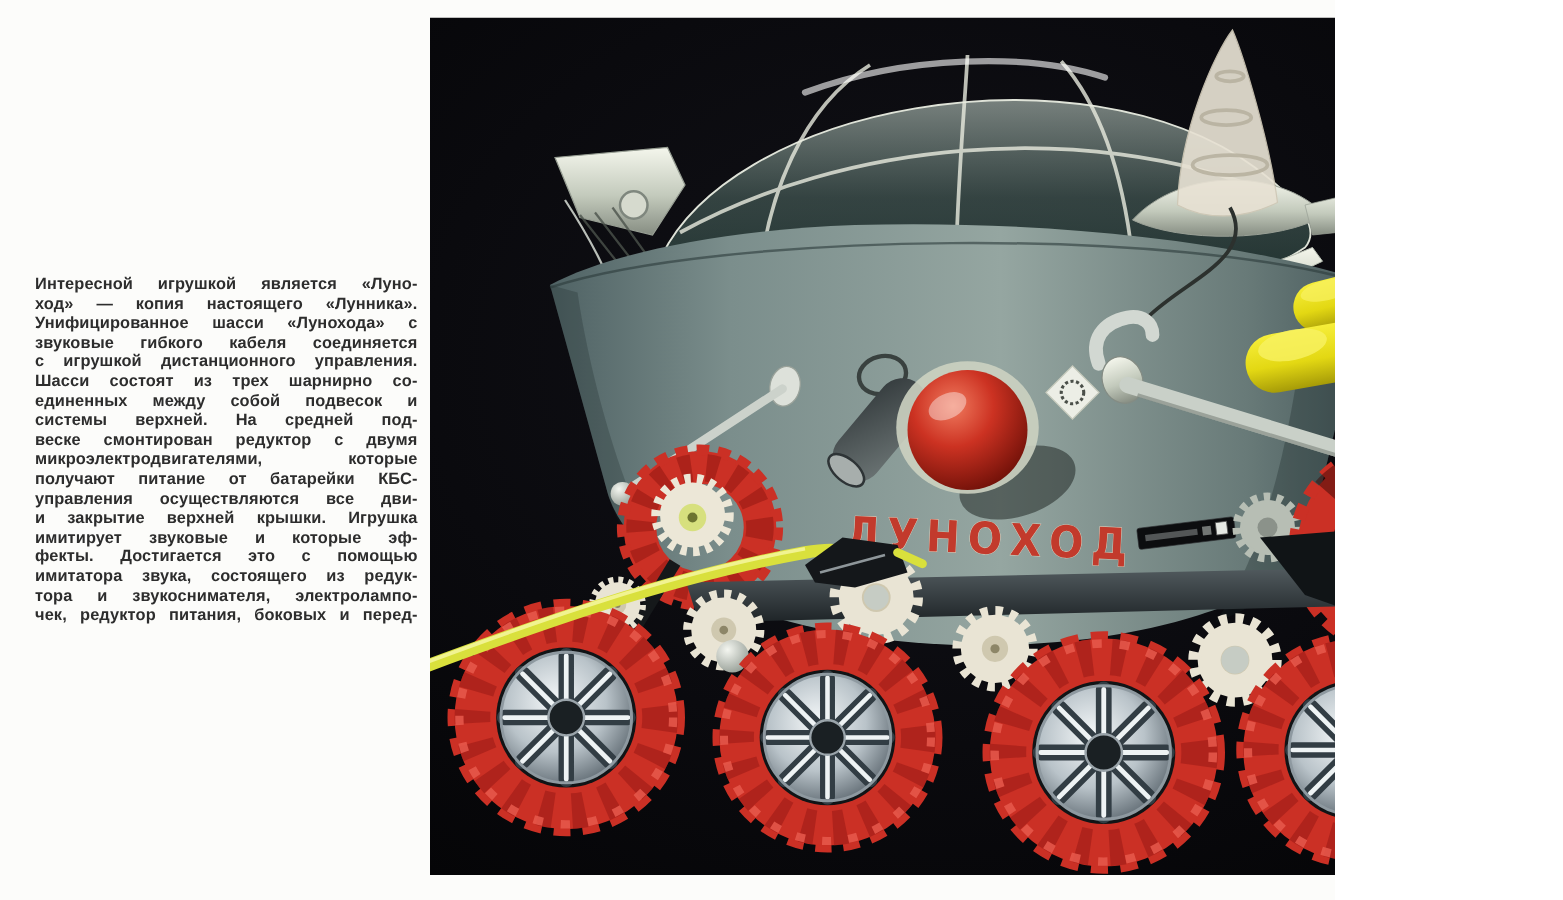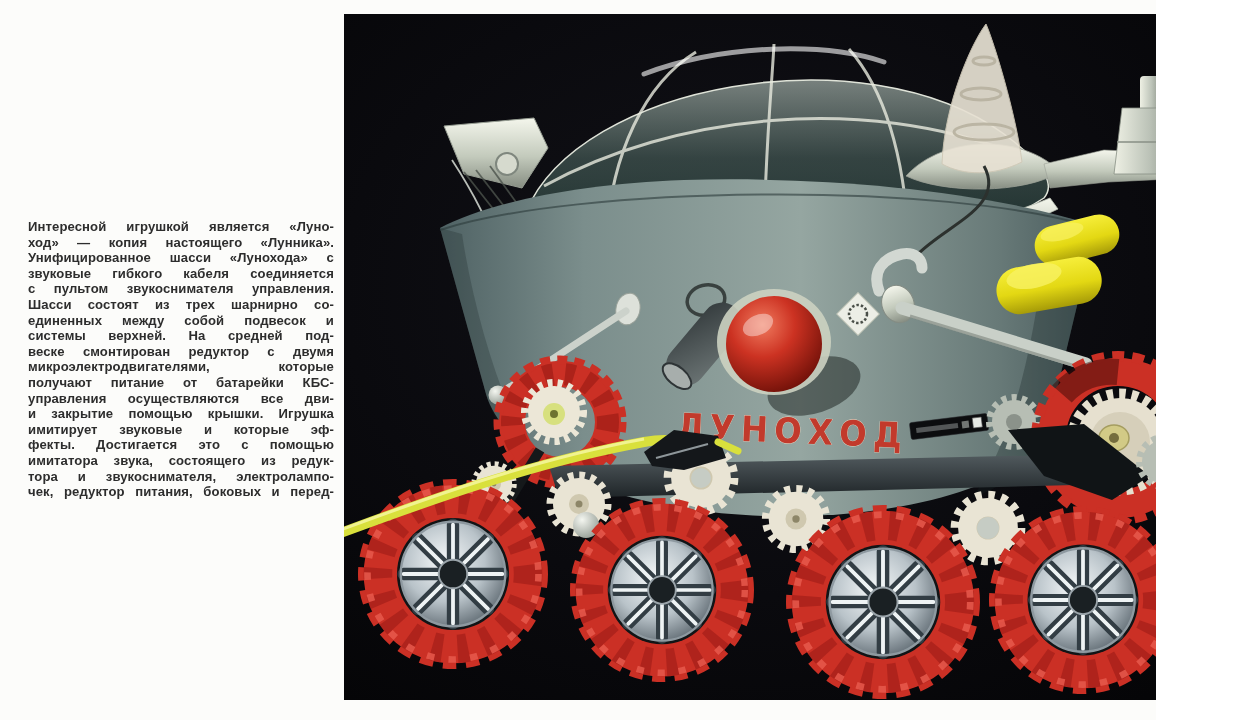--- a/index.html
+++ b/index.html
@@ -1,47 +1,47 @@
 <!DOCTYPE html>
 <html style="--c-background: #09090c; --c-body: #7c8f8d; --c-tire: #cb3025; --c-gear: #e9e4d4; --c-cable: #d9e03c; --c-headlight: #ece114; --c-button: #c22d1d; --c-label: #c23a2c; --c-chrome: #c9d2d7; --c-text: #2d2d2d; --c-page: #fcfcfa;"><head>
 <meta charset="utf-8">
 <style>
   :root{
     --c-text:#2d2d2d; --c-background:#09090c; --c-body:#7c8f8d; --c-tire:#cb3025;
     --c-gear:#e9e4d4; --c-cable:#d9e03c; --c-headlight:#ece114; --c-button:#c22d1d;
     --c-label:#c23a2c; --c-chrome:#c9d2d7; --c-page:#fcfcfa;
   }
   html,body{margin:0;padding:0;}
-  .page{position:relative;width:1156px;height:720px;background:var(--c-page);overflow:hidden;
+  .page{position:relative;width:1068px;height:720px;background:var(--c-page);overflow:hidden;
         font-family:"Liberation Sans","DejaVu Sans",sans-serif;}
   .text-column{position:absolute;left:28px;top:219px;width:306px;color:var(--c-text);
         font-weight:700;font-size:13.1px;line-height:15.6px;letter-spacing:.1px;}
   .text-line{text-align:justify;text-align-last:justify;}
   .photo-figure{position:absolute;left:344px;top:14px;width:888px;height:686px;}
   .photo-figure svg{display:block;width:100%;height:100%;}
 </style>
 </head>
 <body>
 
 <div class="page">
 
   <div class="text-column">
     <div class="text-line">Интересной игрушкой является «Луно-</div>
     <div class="text-line">ход» — копия настоящего «Лунника».</div>
     <div class="text-line">Унифицированное шасси «Лунохода» с</div>
     <div class="text-line">звуковые гибкого кабеля соединяется</div>
-    <div class="text-line">с пультом звукоснимателя управления.</div>
+    <div class="text-line">с игрушкой дистанционного управления.</div>
     <div class="text-line">Шасси состоят из трех шарнирно со-</div>
     <div class="text-line">единенных между собой подвесок и</div>
     <div class="text-line">системы верхней. На средней под-</div>
     <div class="text-line">веске смонтирован редуктор с двумя</div>
     <div class="text-line">микроэлектродвигателями, которые</div>
     <div class="text-line">получают питание от батарейки КБС-</div>
     <div class="text-line">управления осуществляются все дви-</div>
-    <div class="text-line">и закрытие помощью крышки. Игрушка</div>
+    <div class="text-line">и закрытие верхней крышки. Игрушка</div>
     <div class="text-line">имитирует звуковые и которые эф-</div>
     <div class="text-line">фекты. Достигается это с помощью</div>
     <div class="text-line">имитатора звука, состоящего из редук-</div>
     <div class="text-line">тора и звукоснимателя, электролампо-</div>
     <div class="text-line">чек, редуктор питания, боковых и перед-</div>
   </div>
 
   <div class="photo-figure">
   <svg viewBox="0 0 888 686" xmlns="http://www.w3.org/2000/svg">
     <defs>

